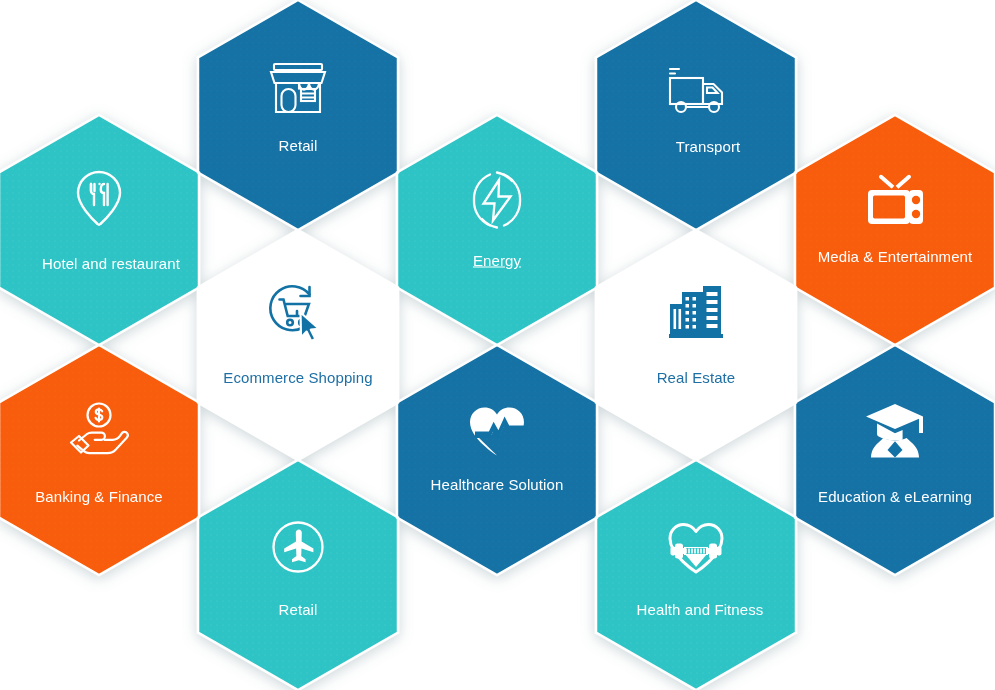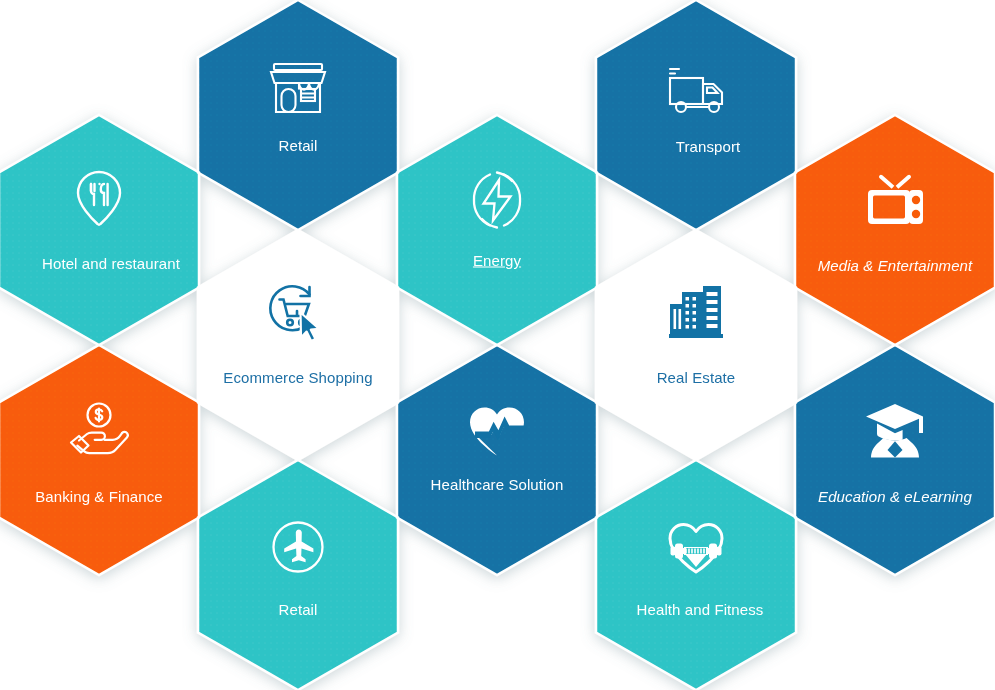--- a/index.html
+++ b/index.html
@@ -152,21 +152,21 @@
   <div class="hexicon" style="left:895px;top:202px;">
     <svg width="64" height="62" viewBox="0 0 64 62" fill="#fff">
       <path d="M16.5 6.5a2 2 0 0 1 2.8-.2l12 10.4-2.6 3-12-10.4a2 2 0 0 1-.2-2.8z"></path>
       <path d="M47.5 6.5a2 2 0 0 0-2.8-.2l-12 10.4 2.6 3 12-10.4a2 2 0 0 0 .2-2.8z"></path>
       <path d="M9 21h34a4 4 0 0 1 4 4v26a4 4 0 0 1-4 4H9a4 4 0 0 1-4-4V25a4 4 0 0 1 4-4zm2.6 5.6a1.6 1.6 0 0 0-1.6 1.6v19.6a1.6 1.6 0 0 0 1.6 1.6h28.8a1.6 1.6 0 0 0 1.6-1.6V28.2a1.6 1.6 0 0 0-1.6-1.6H11.6z"></path>
       <path d="M50 21h6a4 4 0 0 1 4 4v26a4 4 0 0 1-4 4h-6a4 4 0 0 1-4-4V25a4 4 0 0 1 4-4z"></path>
       <circle cx="53" cy="31" r="4.2" fill="#f85c08"></circle>
       <circle cx="53" cy="45" r="4.2" fill="#f85c08"></circle>
     </svg>
   </div>
-  <div class="hexlabel lbl-light" style="left:895px;top:265px;font-style:italic;">Media &amp; Entertainment</div>
+  <div class="hexlabel lbl-light" style="left:895px;top:256px;">Media &amp; Entertainment</div>
 
   <div class="hexicon" style="left:298px;top:315px;">
     <svg width="68" height="64" viewBox="0 0 68 64" fill="none" stroke="#1272a5" stroke-width="2.6" stroke-linecap="round">
       <path d="M45.5 13.5A22 22 0 1 0 39 46.5"></path>
       <path d="M45.5 6v9h-9"></path>
       <path d="M15.5 18.5h4l4.2 16.5h17l4.2-12H22.6"></path>
       <circle cx="26" cy="41.5" r="2.8"></circle>
       <circle cx="38" cy="41.5" r="2.8"></circle>
       <path d="M33 34.5V30"></path>
       <path d="M36.5 31.5 37 56.5l5.6-5.9 4.6 9.4 4.3-2-4.7-9.3 8.1-.9-18.4-16.3z" fill="#1272a5" stroke="#ffffff" stroke-width="2.2" stroke-linejoin="round"></path>
@@ -205,21 +205,21 @@
   <div class="hexlabel lbl-light" style="left:497px;top:484px;">Healthcare Solution</div>
 
   <div class="hexicon" style="left:895px;top:432px;">
     <svg width="62" height="60" viewBox="0 0 62 60" fill="#fff">
       <path d="M31 4 2 16.5l29 12.5 24-10.3v14.4h4V16.5L31 4z"></path>
       <path d="M13 23.5v10.2c0 1.2.6 2.3 1.7 2.9 4.5 2.5 10.4 3.9 16.3 3.9 2.6 0 5.2-.3 7.6-.8V30l-7.6 3.3L13 23.5z"></path>
       <path d="M31 40.5c-4.4 0-8.5-.9-11.6-2.4l-4.6 4.1C10 46 7 51.5 7 57.5h48c0-6-3-11.5-7.8-15.3l-4.6-4.1c-3.1 1.5-7.2 2.4-11.6 2.4z"></path>
       <path d="M31 41.2 23.5 50l7.5 7.5 7.5-7.5-7.5-8.8z" fill="#1272a5"></path>
     </svg>
   </div>
-  <div class="hexlabel lbl-light" style="left:895px;top:496px;font-style:italic;">Education &amp; eLearning</div>
+  <div class="hexlabel lbl-light" style="left:895px;top:496px;">Education &amp; eLearning</div>
 
   <div class="hexicon" style="left:298px;top:549px;">
     <svg width="60" height="60" viewBox="0 0 60 60" fill="none" stroke="#fff" stroke-width="2.3">
       <circle cx="30" cy="30" r="24.5"></circle>
       <path d="M30.8 12.5c1.7 0 3 1.4 3 3.1l-.2 8.9 11.8 7.1v3.6l-11.9-3.6-.3 7.4 4.4 3.3v2.9l-6.8-1.9-6.8 1.9v-2.9l4.4-3.3-.3-7.4-11.9 3.6v-3.6l11.8-7.1-.2-8.9c0-1.7 1.3-3.1 3-3.1z" fill="#fff" stroke="none"></path>
     </svg>
   </div>
   <div class="hexlabel lbl-light" style="left:298px;top:609px;">Retail</div>
 
   <div class="hexicon" style="left:696px;top:549px;">

